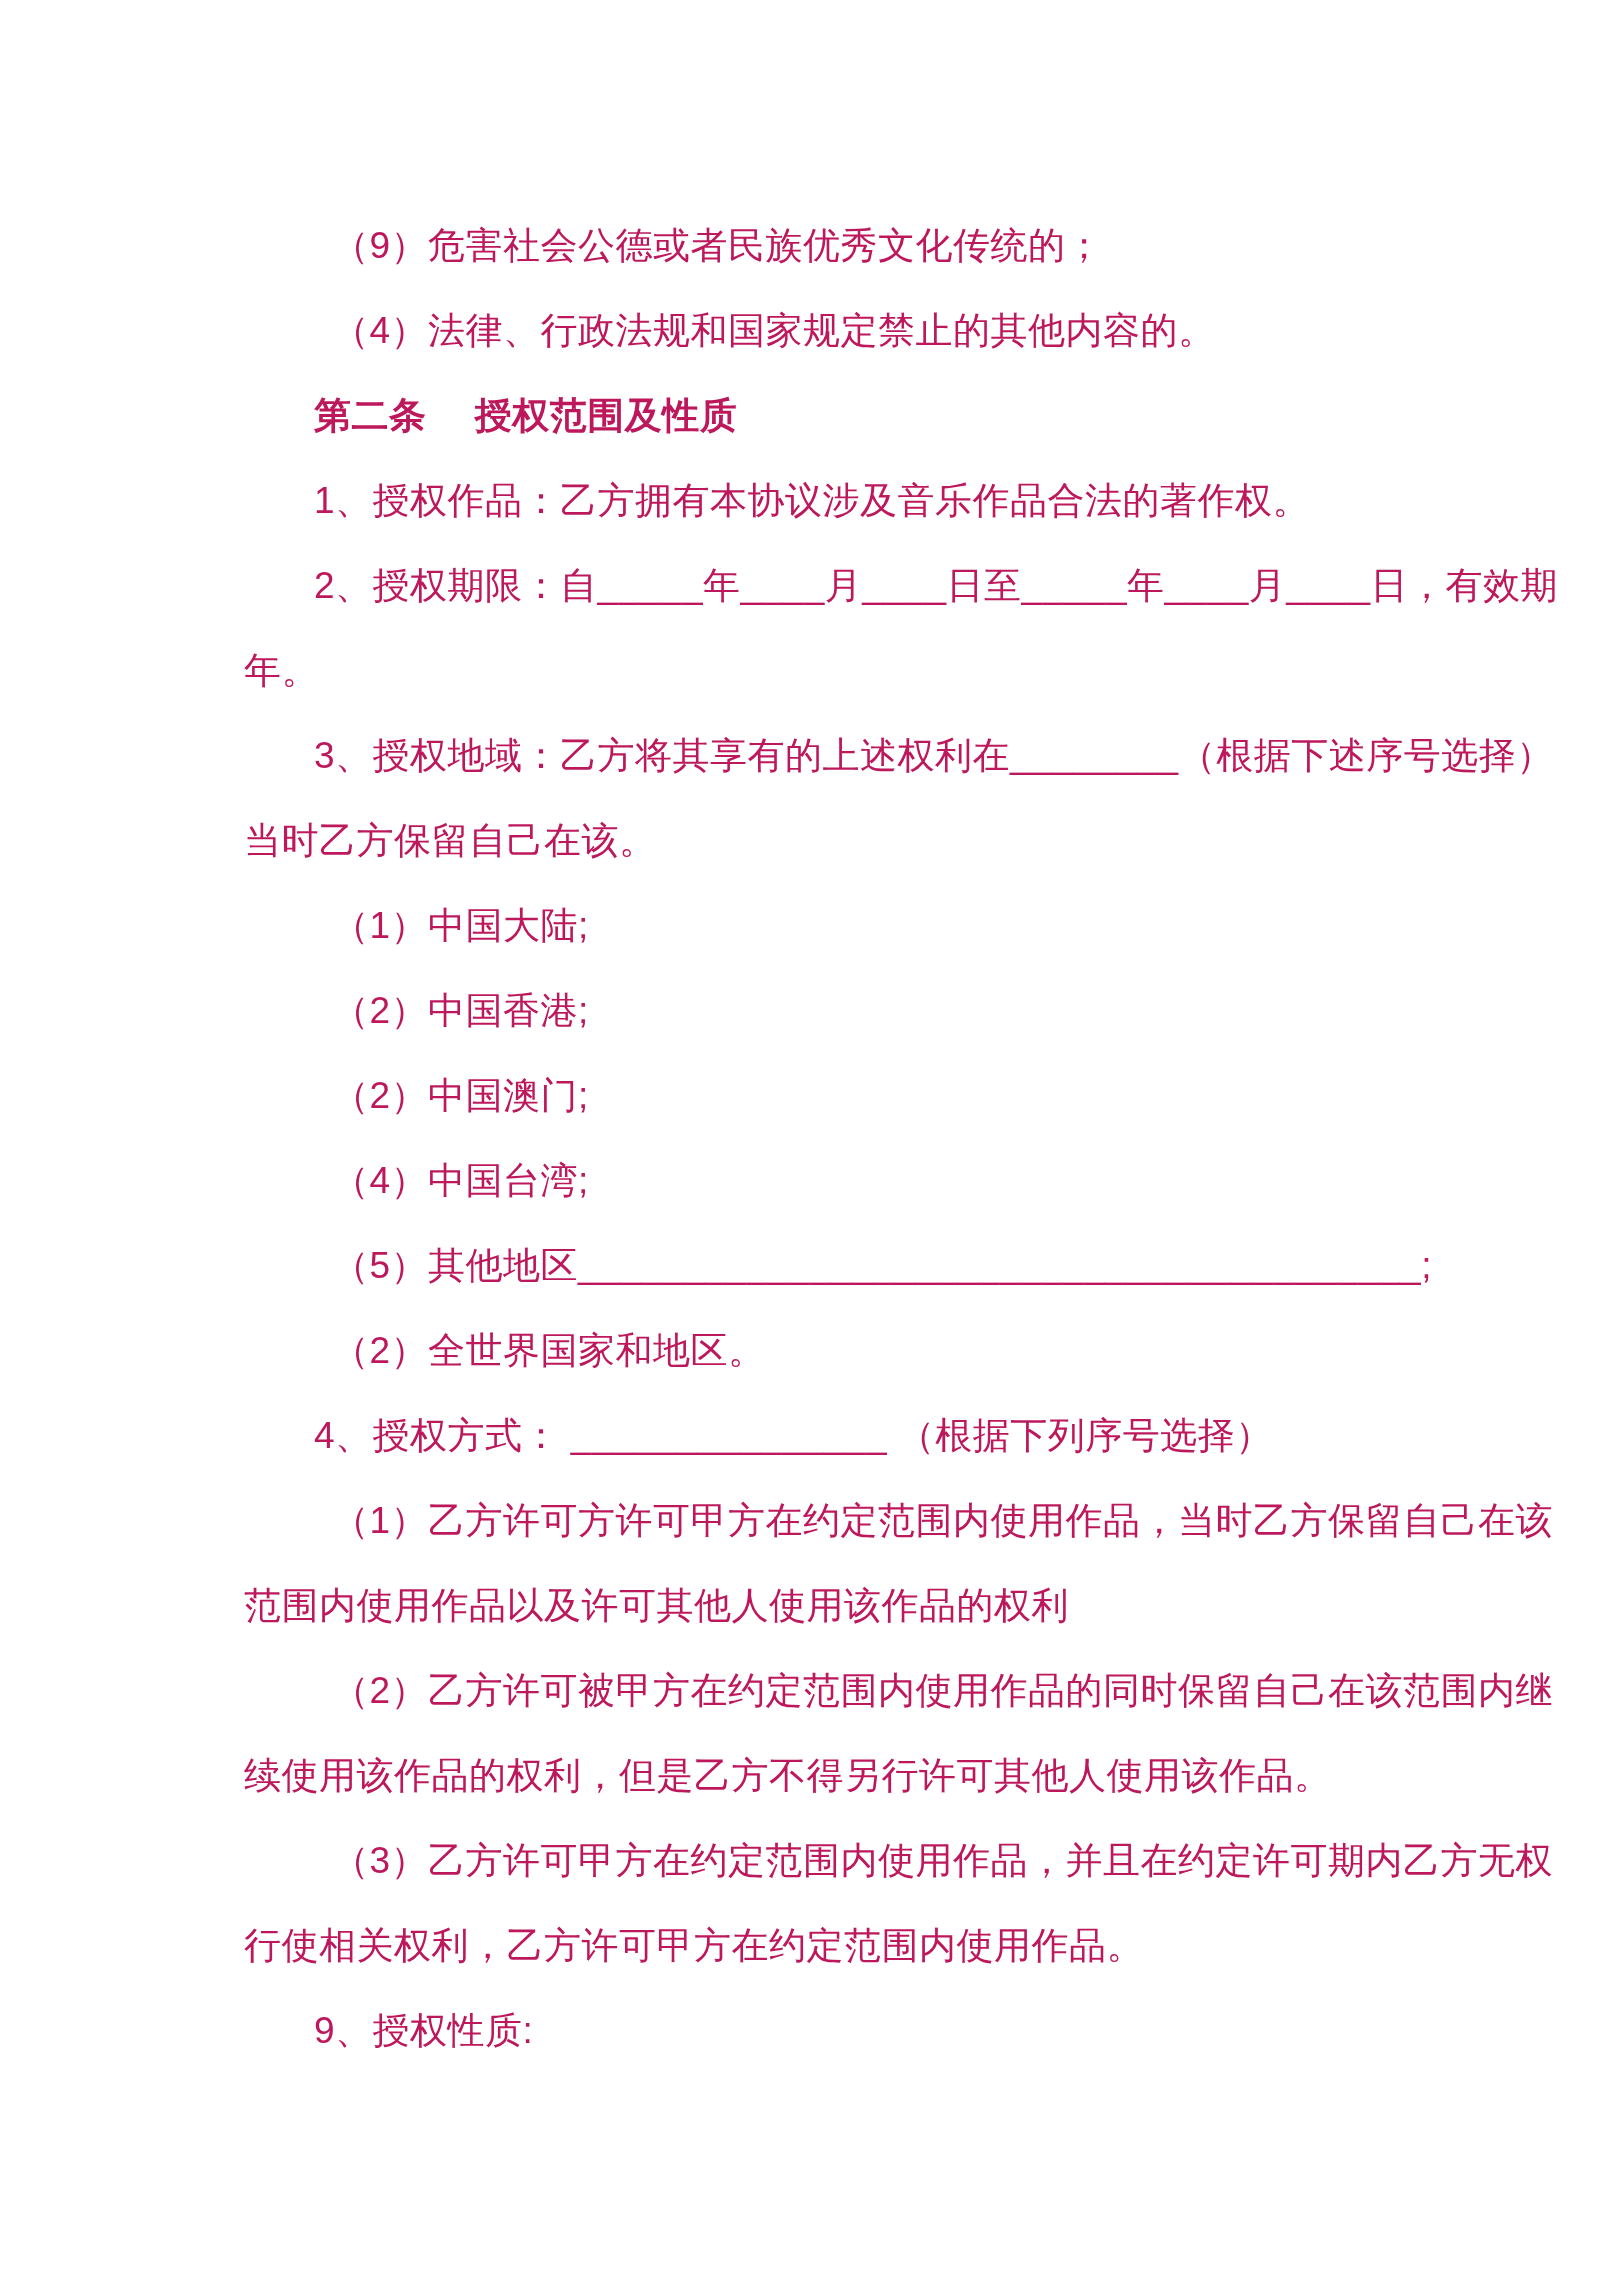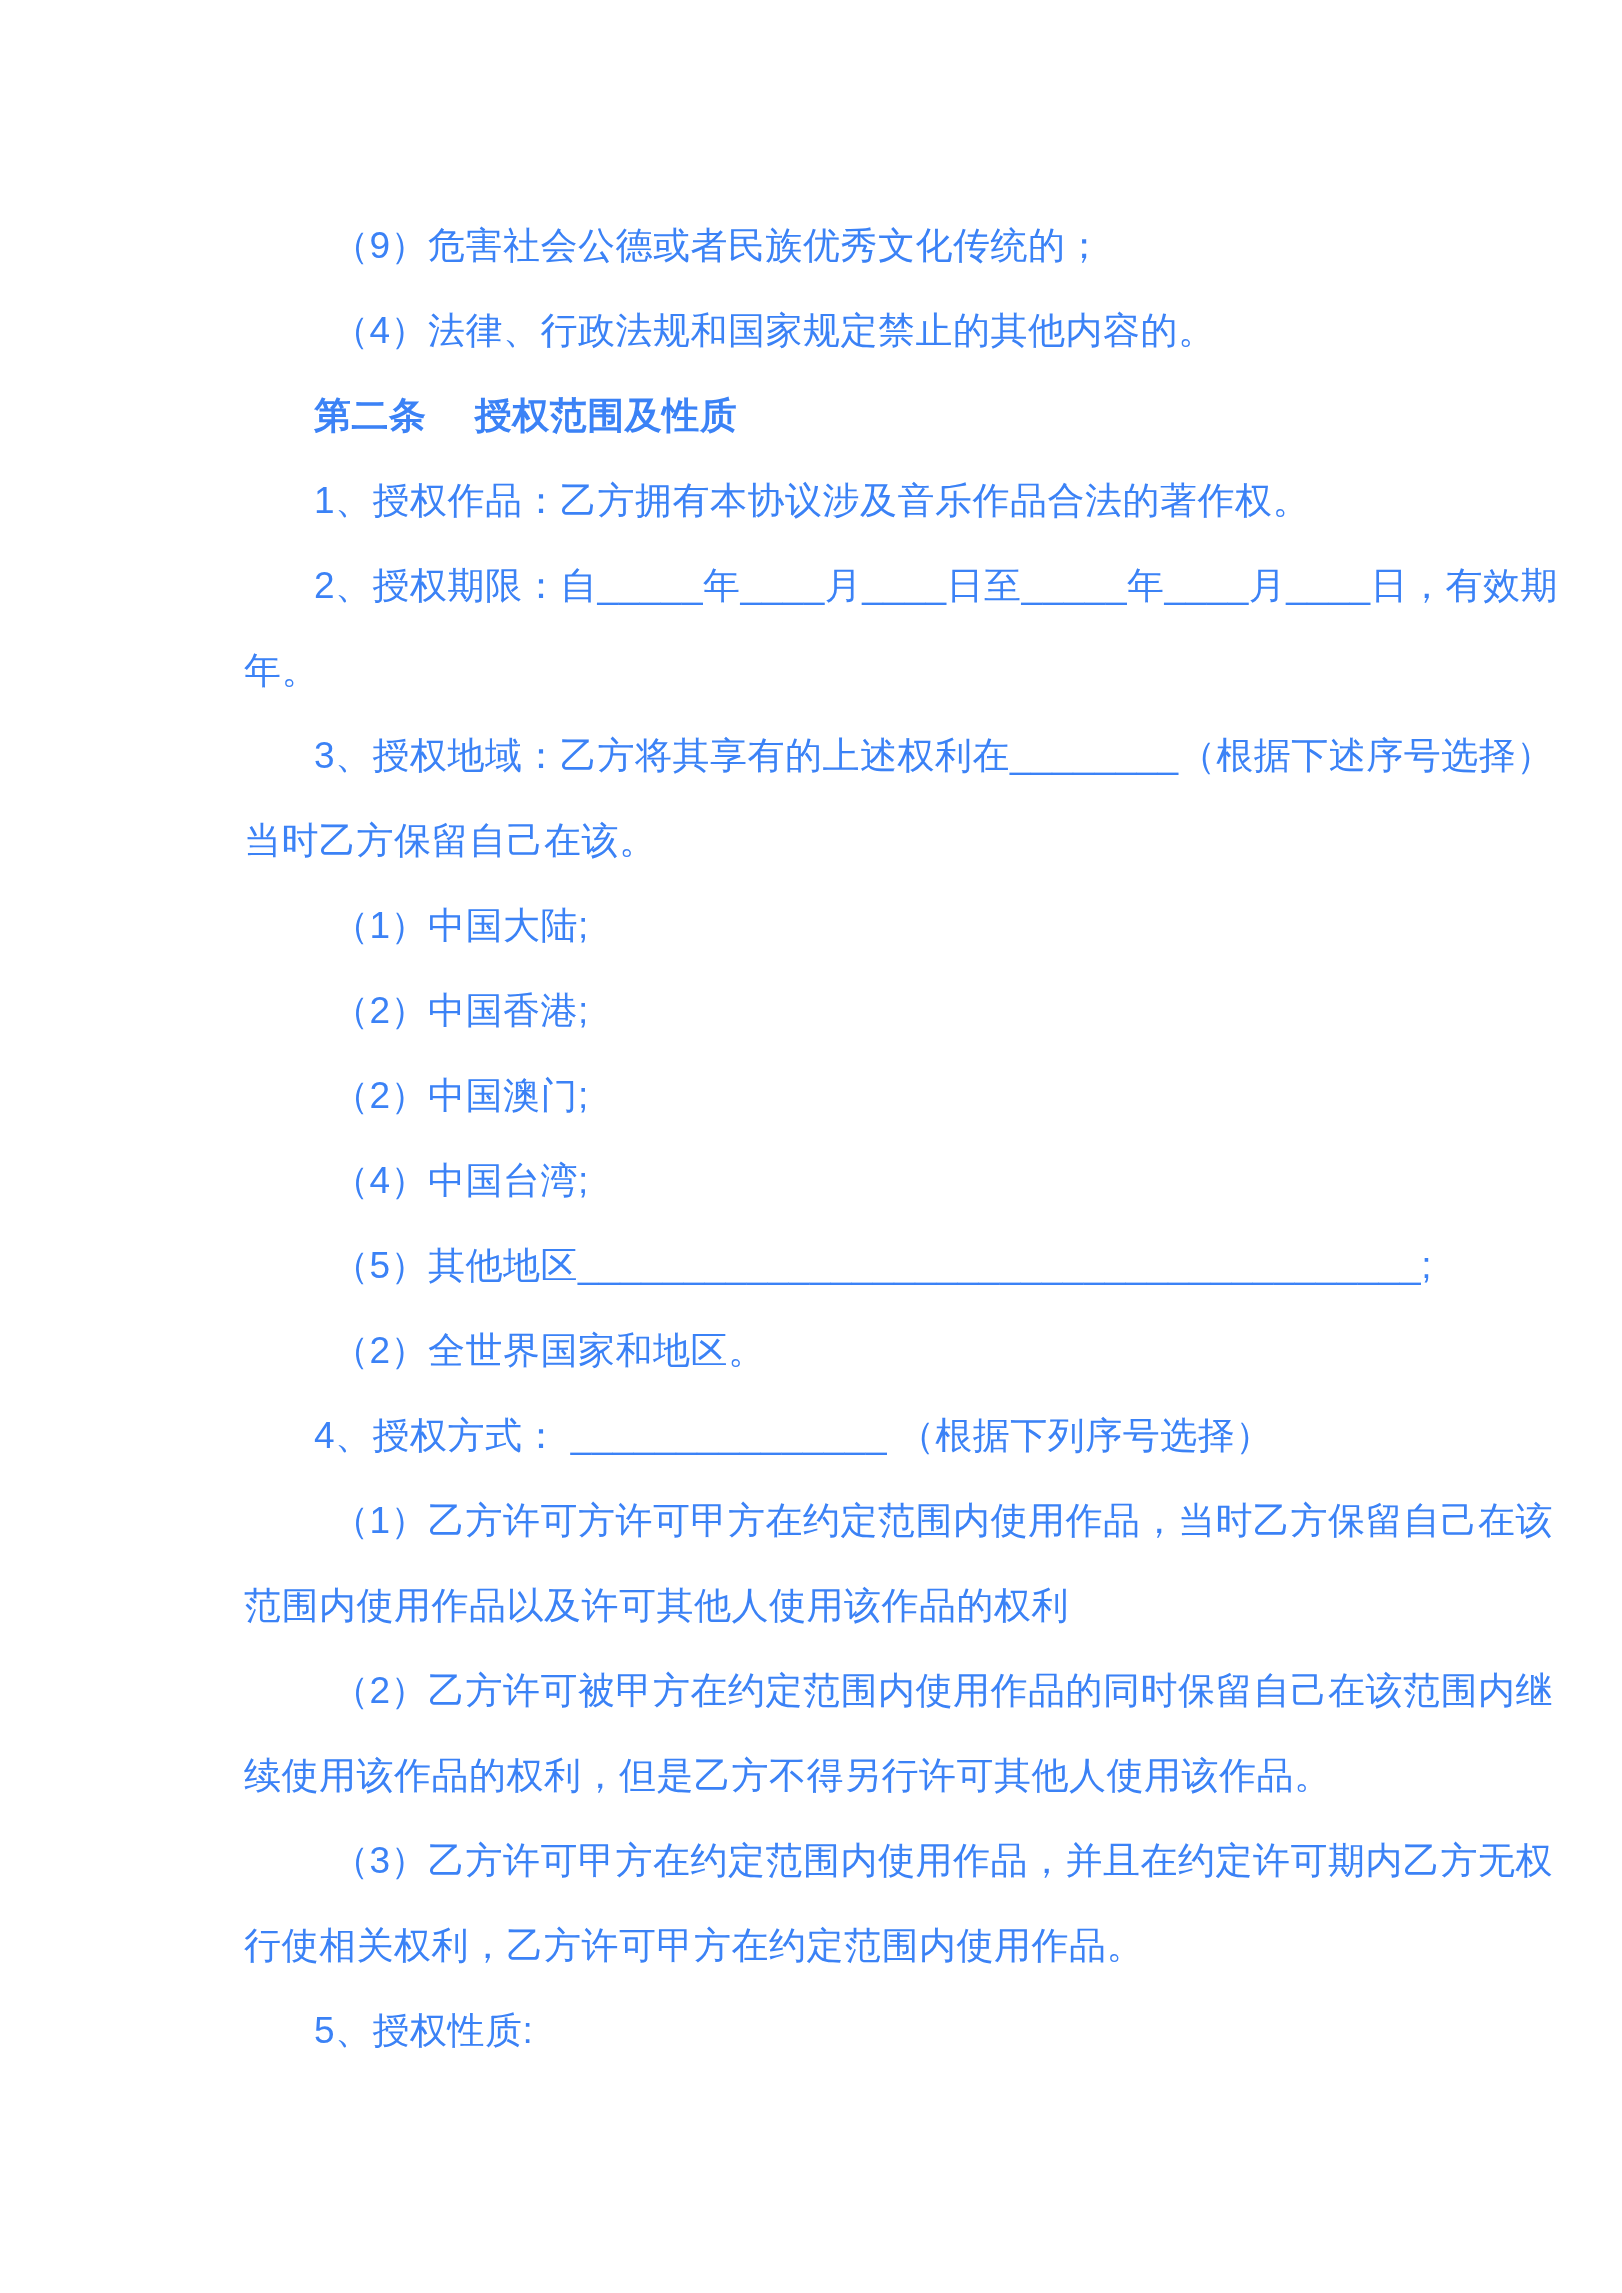--- a/index.html
+++ b/index.html
@@ -21,21 +21,21 @@
     left: 244px;
     top: 203px;
     width: 1164px;
   }
   .line {
     height: 85px;
     line-height: 85px;
     font-size: 37px;
     white-space: pre;
     letter-spacing: 0.5px;
-    color: #3b82f6;
+    color: #be185d;
   }
   
   .flush   { padding-left: 0; }
   
   .num     { padding-left: 70px; }
   
   .sub     { padding-left: 88px; }
   .heading { font-weight: bold; }
 </style>
 </head>
@@ -57,16 +57,16 @@
     <div class="line sub">（4）中国台湾;</div>
     <div class="line sub">（5）其他地区________________________________________;</div>
     <div class="line sub">（2）全世界国家和地区。</div>
     <div class="line num">4、授权方式： _______________ （根据下列序号选择）</div>
     <div class="line sub">（1）乙方许可方许可甲方在约定范围内使用作品，当时乙方保留自己在该</div>
     <div class="line flush">范围内使用作品以及许可其他人使用该作品的权利</div>
     <div class="line sub">（2）乙方许可被甲方在约定范围内使用作品的同时保留自己在该范围内继</div>
     <div class="line flush">续使用该作品的权利，但是乙方不得另行许可其他人使用该作品。</div>
     <div class="line sub">（3）乙方许可甲方在约定范围内使用作品，并且在约定许可期内乙方无权</div>
     <div class="line flush">行使相关权利，乙方许可甲方在约定范围内使用作品。</div>
-    <div class="line num">5、授权性质:</div>
+    <div class="line num">9、授权性质:</div>
   </div>
 </div>
 
 
 </body></html>

